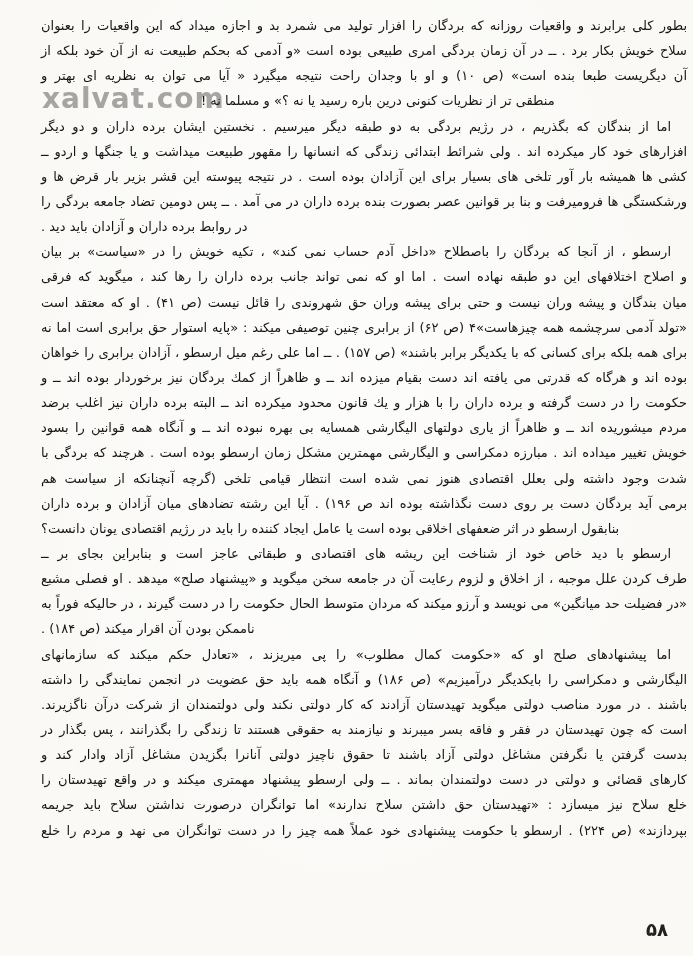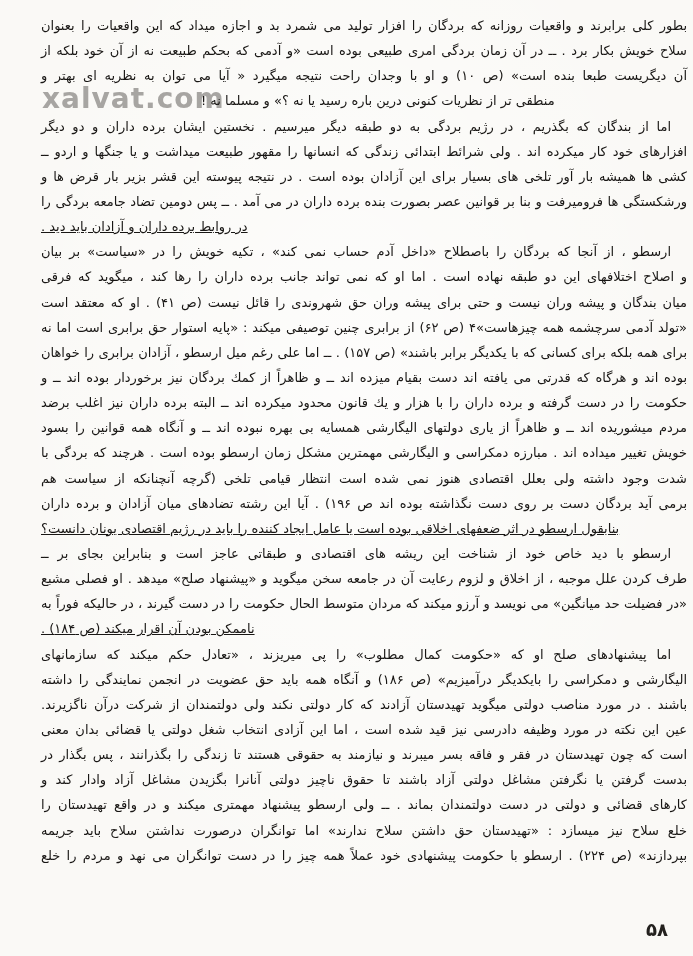--- a/index.html
+++ b/index.html
@@ -32,21 +32,20 @@
     text-align:justify;
     text-align-last:justify;
     -moz-text-align-last:justify;
   }
   
   .line.indent{padding-right:16px;}
   
   .line.end{
     text-align:left;
     text-align-last:left;
-    text-decoration:underline;
     -moz-text-align-last:left;
   }
   
   .line.end-offset{
     text-align:right;
     text-align-last:left;
     -moz-text-align-last:left;
     padding-left:160px;
   }
   .watermark{
@@ -97,21 +96,20 @@
       <div class="line full">شدت وجود داشته ولى بعلل اقتصادى هنوز نمى شده است انتظار قيامى تلخى (گرچه آنچنانكه از سياست هم</div>
       <div class="line full">برمى آيد بردگان دست بر روى دست نگذاشته بوده اند ص ۱۹۶) . آيا اين رشته تضادهاى ميان آزادان و برده داران</div>
       <div class="line end">بنابقول ارسطو در اثر ضعفهاى اخلاقى بوده است يا عامل ايجاد كننده را بايد در رژيم اقتصادى يونان دانست؟</div>
       <div class="line indent">ارسطو با ديد خاص خود از شناخت اين ريشه هاى اقتصادى و طبقاتى عاجز است و بنابراين بجاى بر ــ</div>
       <div class="line full">طرف كردن علل موجبه ، از اخلاق و لزوم رعايت آن در جامعه سخن ميگويد و «پيشنهاد صلح» ميدهد . او فصلى مشبع</div>
       <div class="line full">«در فضيلت حد ميانگين» مى نويسد و آرزو ميكند كه مردان متوسط الحال حكومت را در دست گيرند ، در حاليكه فوراً به</div>
       <div class="line end">ناممكن بودن آن اقرار ميكند (ص ۱۸۴) .</div>
       <div class="line indent">اما پيشنهادهاى صلح او كه «حكومت كمال مطلوب» را پى ميريزند ، «تعادل حكم ميكند كه سازمانهاى</div>
       <div class="line full">اليگارشى و دمكراسى را بايكديگر درآميزيم» (ص ۱۸۶) و آنگاه همه بايد حق عضويت در انجمن نمايندگى را داشته</div>
       <div class="line full">باشند . در مورد مناصب دولتى ميگويد تهيدستان آزادند كه كار دولتى نكند ولى دولتمندان از شركت درآن ناگزيرند.</div>
-      <div class="line full">عين اين نكته در مورد وظيفه دادرسى نيز قيد شده است ، اما اين آزادى انتخاب شغل دولتى يا قضائى بدان معنى</div>
       <div class="line full">است كه چون تهيدستان در فقر و فاقه بسر ميبرند و نيازمند به حقوقى هستند تا زندگى را بگذرانند ، پس بگذار در</div>
       <div class="line full">بدست گرفتن يا نگرفتن مشاغل دولتى آزاد باشند تا حقوق ناچيز دولتى آنانرا بگزيدن مشاغل آزاد وادار كند و</div>
       <div class="line full">كارهاى قضائى و دولتى در دست دولتمندان بماند . ــ ولى ارسطو پيشنهاد مهمترى ميكند و در واقع تهيدستان را</div>
       <div class="line full">خلع سلاح نيز ميسازد : «تهيدستان حق داشتن سلاح ندارند» اما توانگران درصورت نداشتن سلاح بايد جريمه</div>
       <div class="line full">بپردازند» (ص ۲۲۴) . ارسطو با حكومت پيشنهادى خود عملاً همه چيز را در دست توانگران مى نهد و مردم را خلع</div>
     </div>
 
   <div class="page-number">۵۸</div>
 </div>
 

